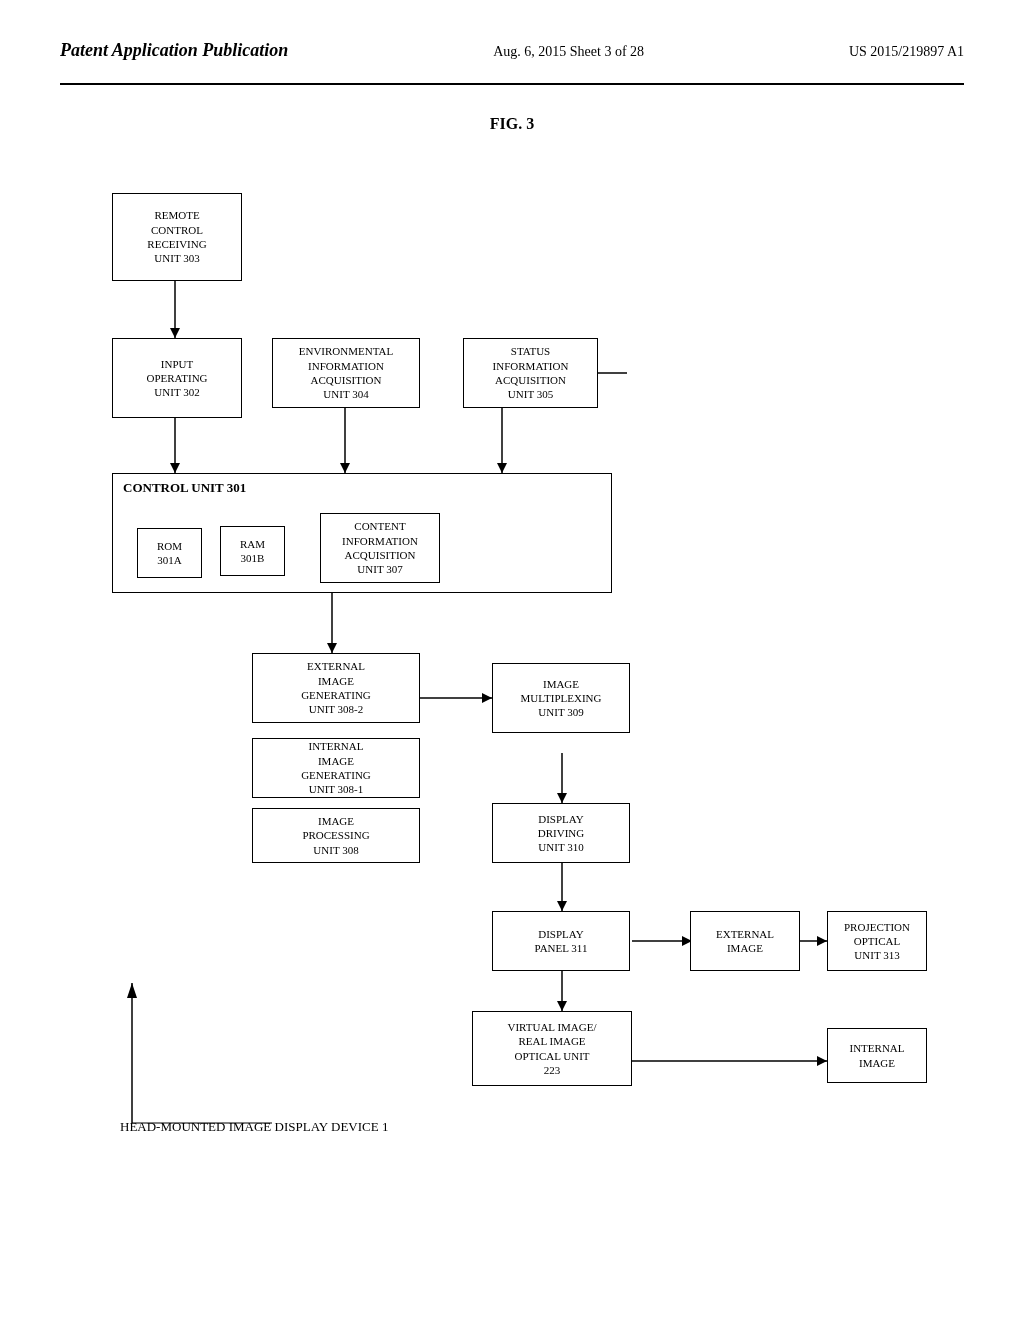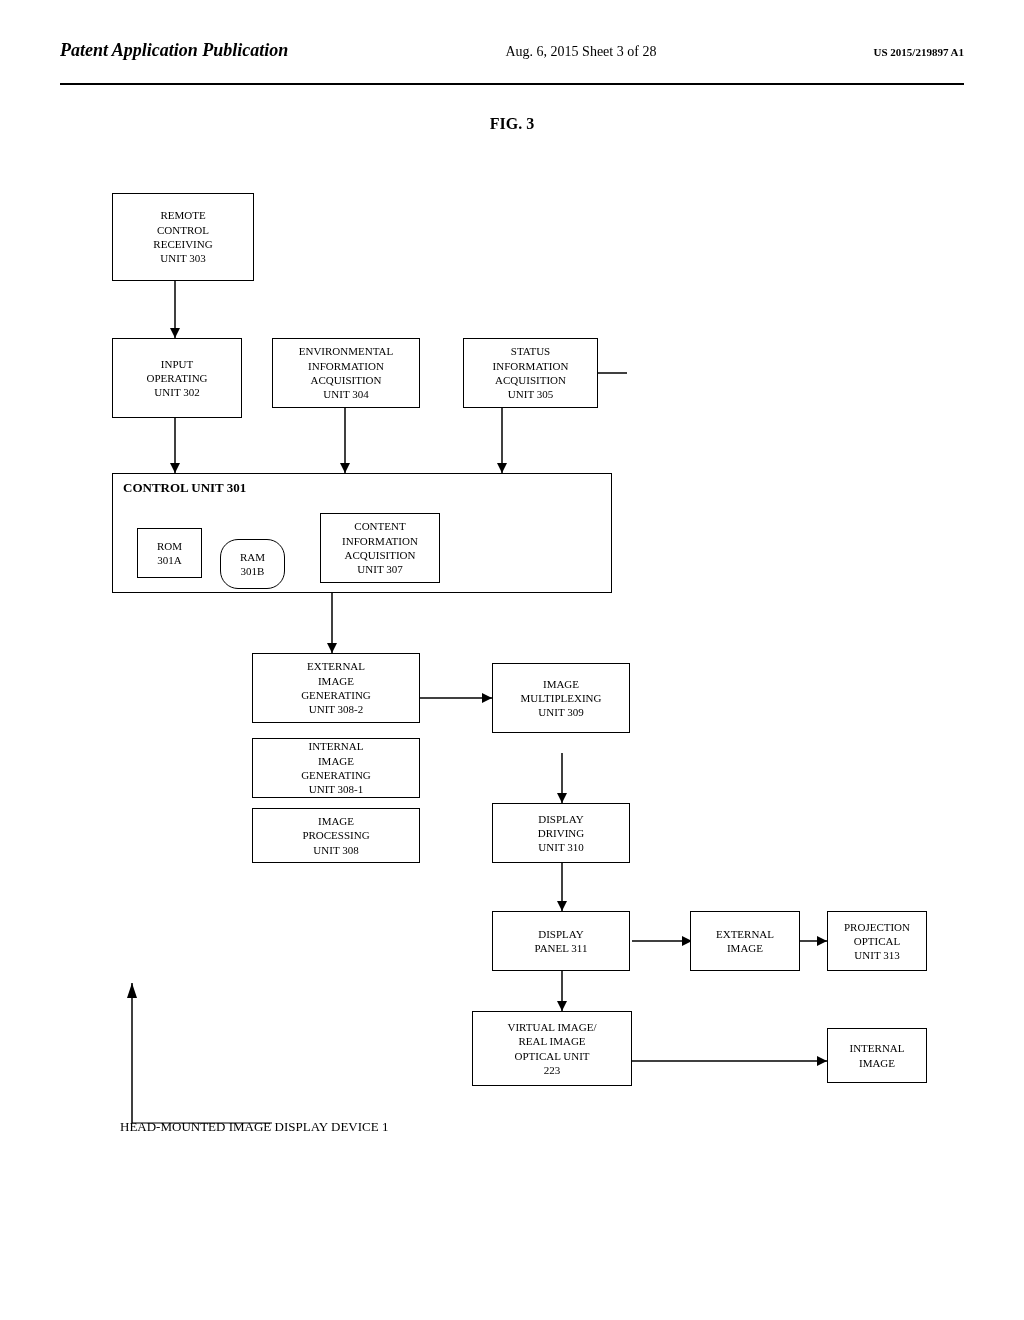--- a/index.html
+++ b/index.html
@@ -32,22 +32,22 @@
     .header-left {
       font-weight: bold;
       font-size: 18px;
       font-style: italic;
     }
     .header-center {
       font-size: 14px;
       text-align: center;
     }
     .header-right {
-      font-size: 11px;
-      font-weight: bold;
+      font-size: 14px;
+      font-weight: normal;
     }
 
     
     .fig-title {
       text-align: center;
       font-size: 16px;
       font-weight: bold;
       margin-bottom: 30px;
     }
 
@@ -149,21 +149,21 @@
 
       <line x1="60" y1="960" x2="60" y2="820" stroke="#000" stroke-width="1.5" stroke-dasharray="none"></line>
 
       <polygon points="60,820 55,835 65,835" fill="#000"></polygon>
       <line x1="60" y1="960" x2="200" y2="960" stroke="#000" stroke-width="1"></line>
 
       <line x1="454" y1="385" x2="425" y2="385" stroke="#000" stroke-width="1.5"></line>
       <polygon points="425,385 435,380 435,390" fill="#000"></polygon>
     </svg>
 
-    <div class="block" style="left:40px; top:30px; width:142px; height:88px; white-space:pre-line;">REMOTE
+    <div class="block" style="left:40px; top:30px; width:130px; height:88px; white-space:pre-line;">REMOTE
 CONTROL
 RECEIVING
 UNIT 303</div>
 
     <div class="block" style="left:40px; top:175px; width:130px; height:80px; white-space:pre-line;">INPUT
 OPERATING
 UNIT 302</div>
 
     <div class="block" style="left:200px; top:175px; width:148px; height:70px; white-space:pre-line;">ENVIRONMENTAL
 INFORMATION
@@ -176,21 +176,21 @@
 UNIT 305</div>
 
 
     <div class="block" style="left:40px; top:310px; width:500px; height:120px; font-size:13px; font-weight:bold; align-items:flex-start; justify-content:flex-start; padding:6px 10px;">
       <span style="white-space:pre-line;">CONTROL UNIT 301</span>
     </div>
 
     <div class="block" style="left:65px; top:365px; width:65px; height:50px; white-space:pre-line;">ROM
 301A</div>
 
-    <div class="block" style="left:148px; top:376px; width:65px; height:50px; white-space:pre-line;border-radius:18px;">RAM
+    <div class="block" style="left:148px; top:363px; width:65px; height:50px; white-space:pre-line;">RAM
 301B</div>
 
     <div class="block" style="left:248px; top:350px; width:120px; height:70px; white-space:pre-line;">CONTENT
 INFORMATION
 ACQUISITION
 UNIT 307</div>
 
     <div class="block" style="left:180px; top:490px; width:168px; height:70px; white-space:pre-line;">EXTERNAL
 IMAGE
 GENERATING

